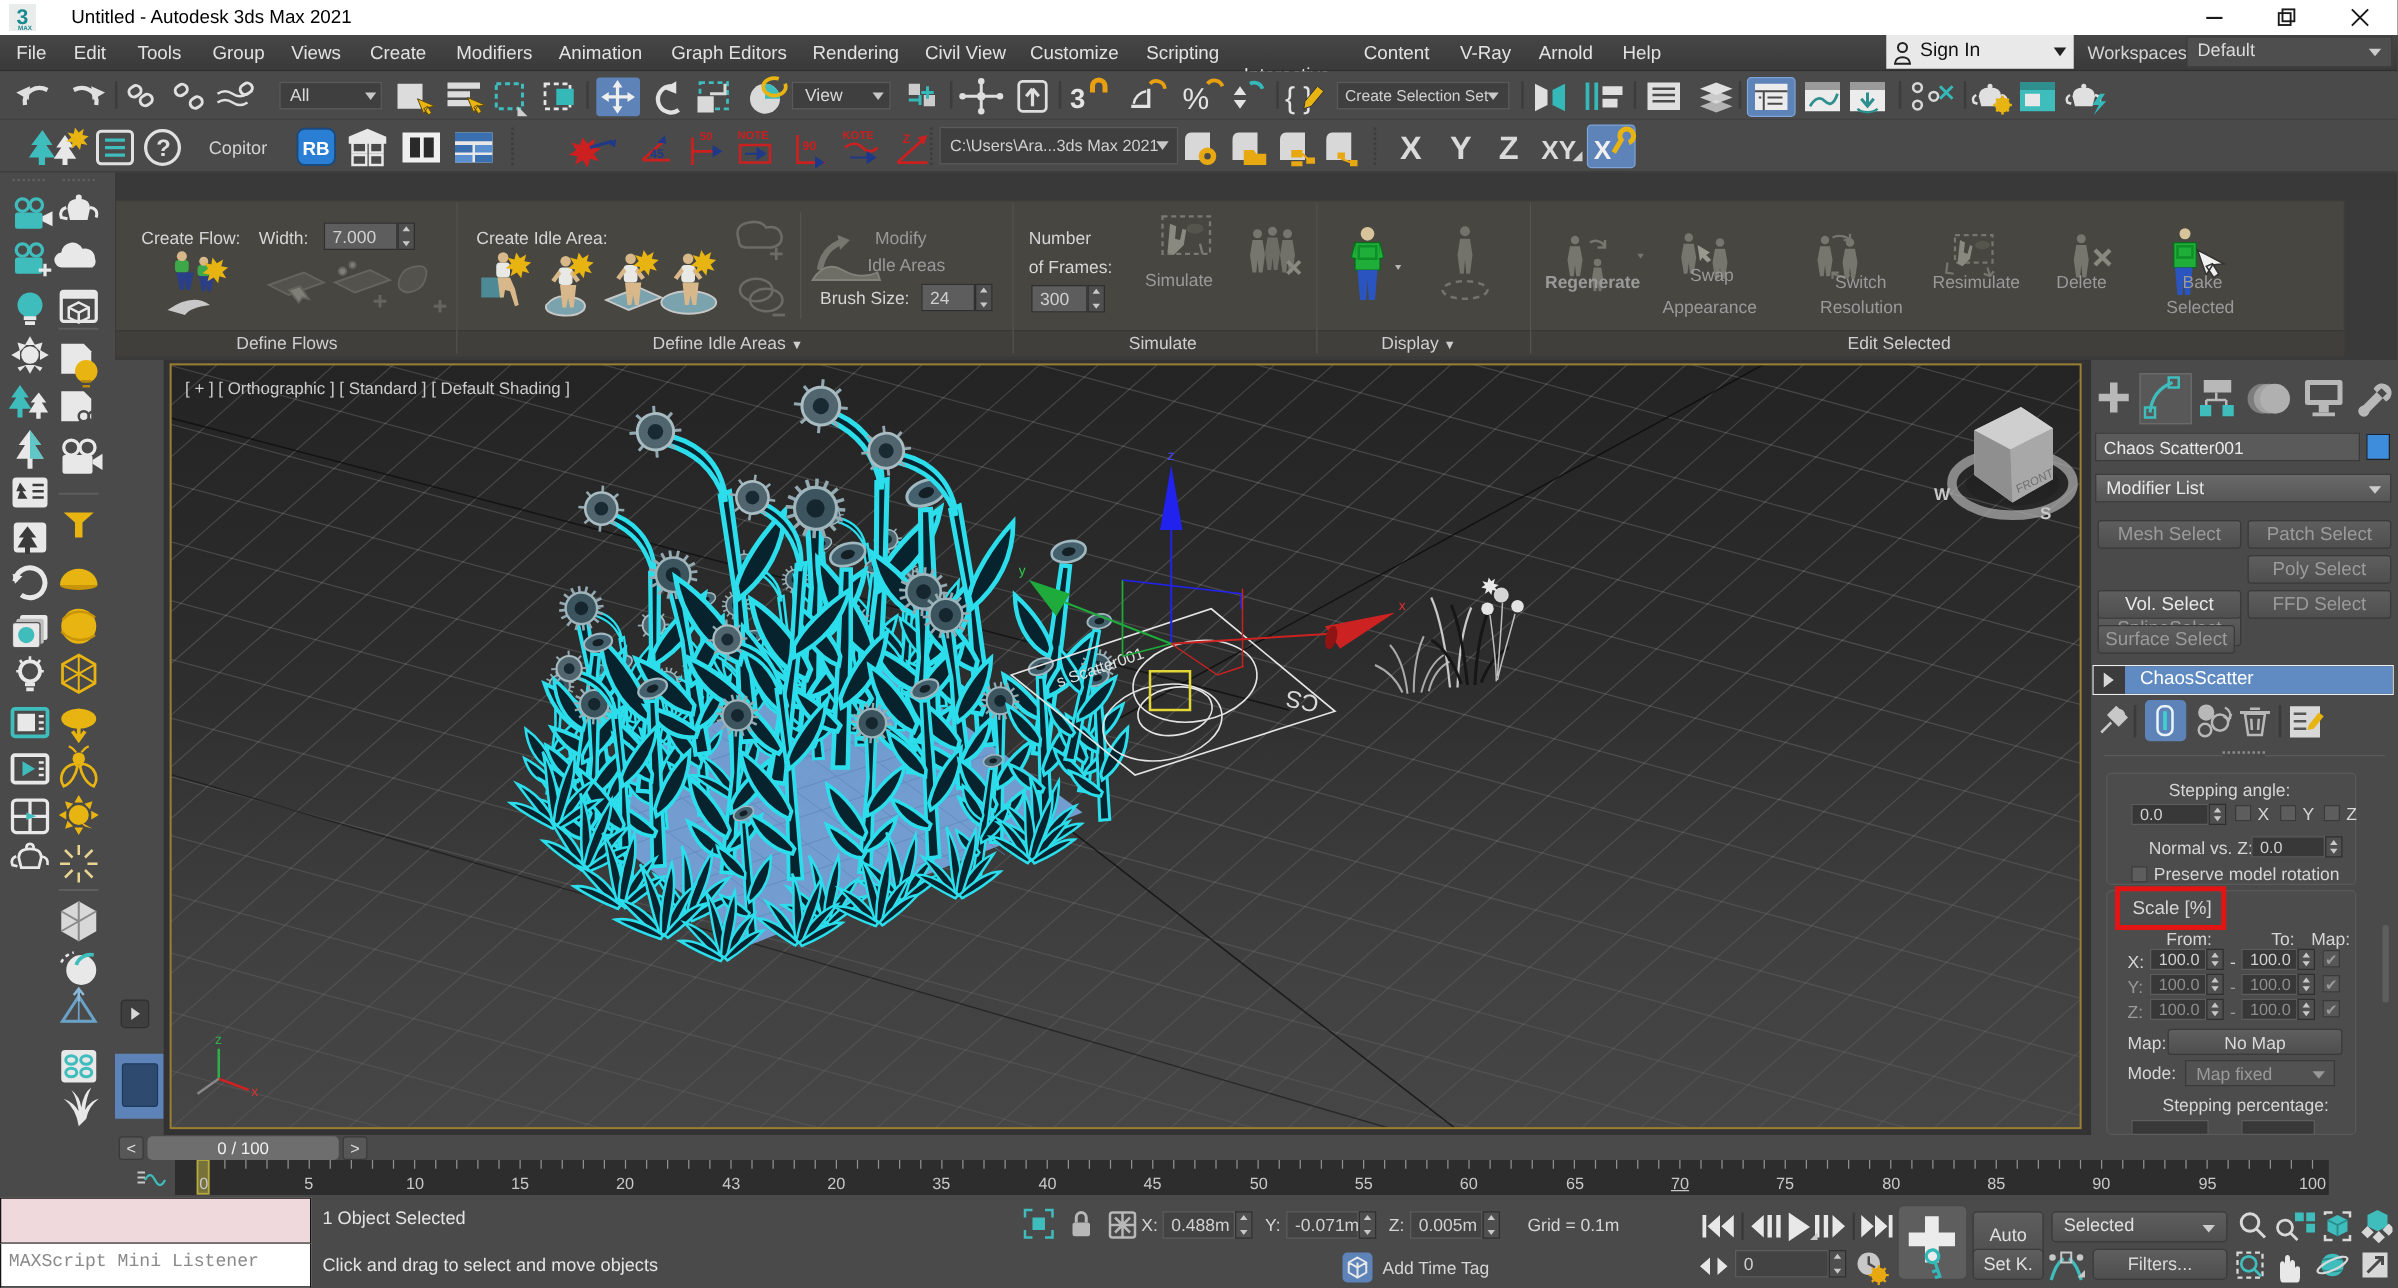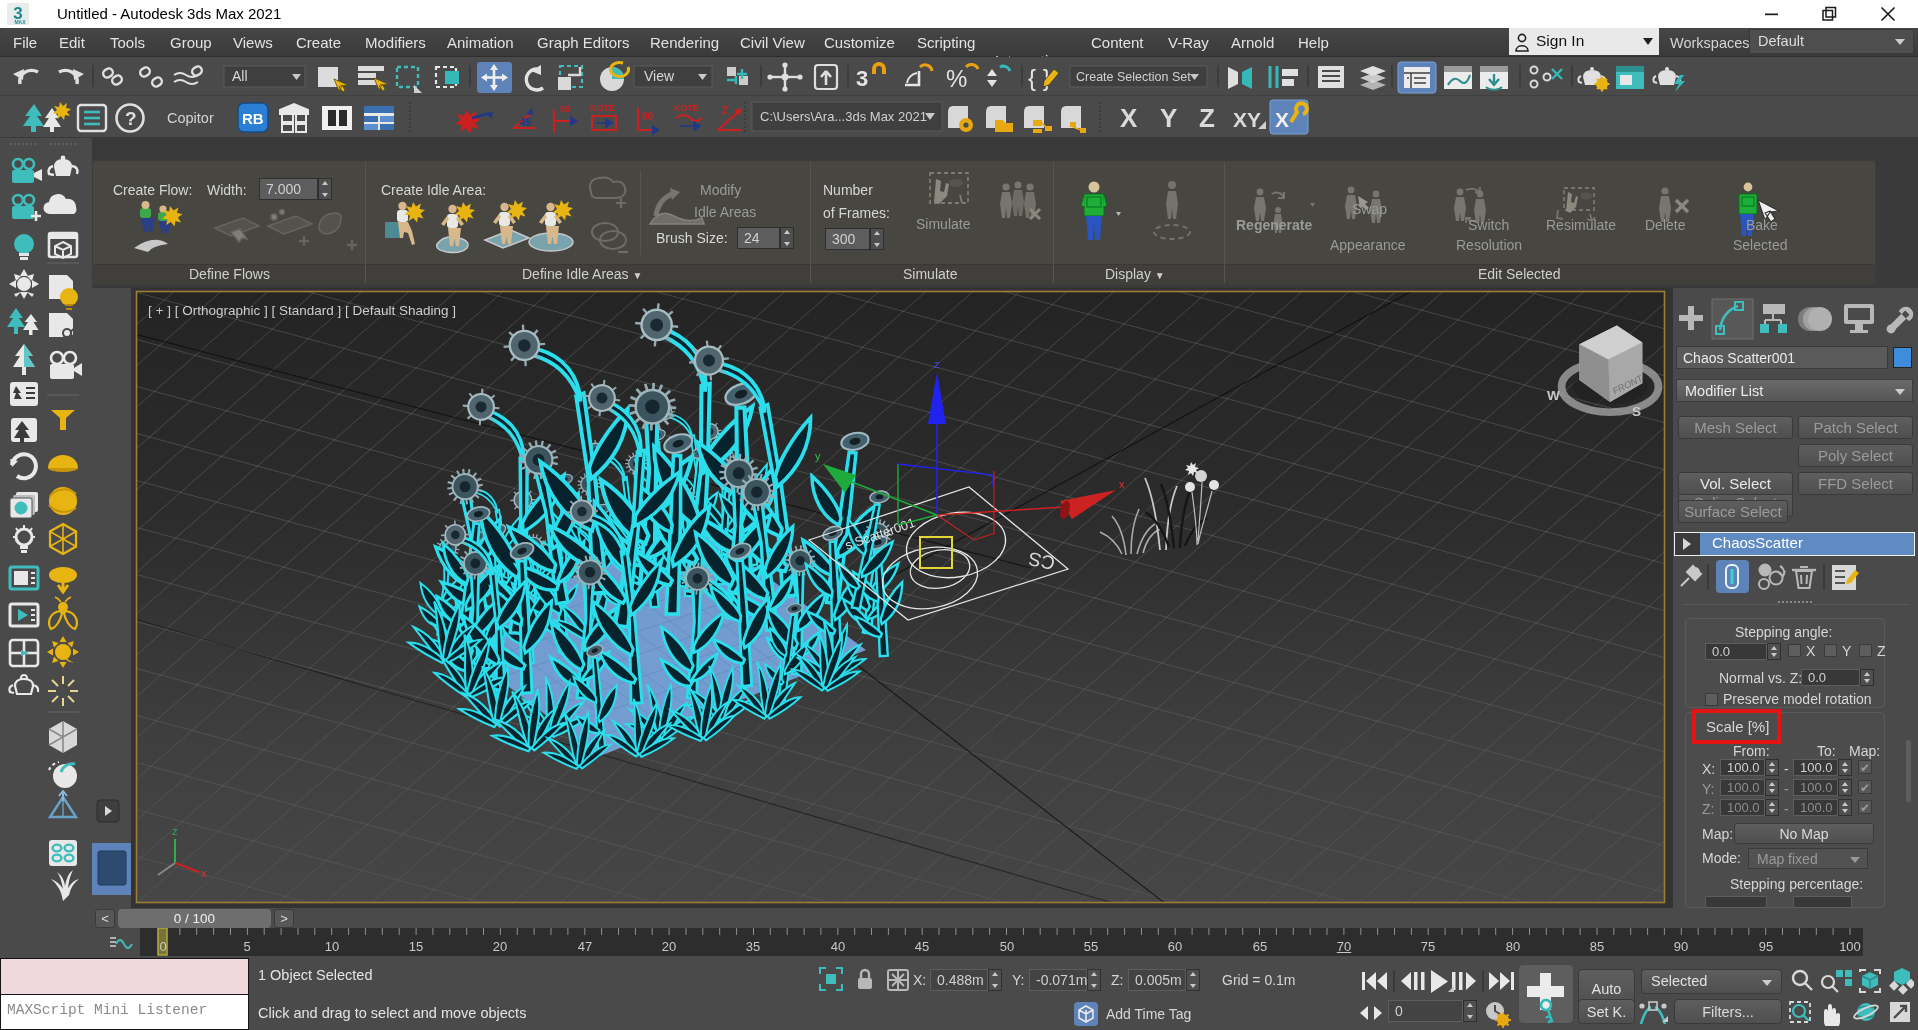--- a/index.html
+++ b/index.html
@@ -564,21 +564,21 @@
 
       <g transform="translate(510,12)">
         <circle cx="12" cy="5" r="4.4" fill="#d8c49a"></circle>
         <path d="M3 12 l18 0 l0 20 l-18 0 z" fill="#1fae3a" stroke="#0a6a1a"></path>
         <path d="M6 15 l12 0 l0 9 l-12 0 z" fill="none" stroke="#0f8f28" stroke-width="2"></path>
         <path d="M4 32 l2 22 l4 0 l1 -14 l1 14 l4 0 l2 -22 z" fill="#2a55c0"></path>
         <path d="M22 18 l7 20 l5 -8 l9 -1 z M29 31 l6 9 l4 -3 l-5 -8 z" fill="#f0f0f0" stroke="#333" stroke-width="1.2"></path>
       </g>
     </svg>
     <div class="abs gtx txt" style="left:1236px;top:57px;font-weight:bold;">Regenerate</div>
-    <div class="abs gtx txt" style="left:1352px;top:41px;">Swap</div>
+    <div class="abs gtx txt" style="left:1352px;top:52px;">Swap</div>
     <div class="abs gtx txt" style="left:1330px;top:77px;">Appearance</div>
     <div class="abs gtx txt" style="left:1468px;top:57px;">Switch</div>
     <div class="abs gtx txt" style="left:1456px;top:77px;">Resolution</div>
     <div class="abs gtx txt" style="left:1546px;top:57px;">Resimulate</div>
     <div class="abs gtx txt" style="left:1645px;top:57px;">Delete</div>
     <div class="abs gtx txt" style="left:1746px;top:57px;">Bake</div>
     <div class="abs gtx txt" style="left:1733px;top:77px;">Selected</div>
   </div>
 
   <div id="lefttb" class="abs" style="left:0;top:138px;width:131px;height:830px;">
@@ -1390,21 +1390,21 @@
           <line x1="1710.0" y1="0" x2="1710.0" y2="7"></line>
       </g>
       <rect x="18" y="0" width="9" height="27" fill="#77713a" stroke="#b3a93e" stroke-width="1.5"></rect>
     </svg>
     <div id="rulerlabels" class="abs" style="left:140px;top:20px;width:1778px;height:28px;">
         <div class="abs" style="left:8px;top:11px;width:30px;text-align:center;font-size:13px;color:#c8c8c8;">0</div>
         <div class="abs" style="left:92px;top:11px;width:30px;text-align:center;font-size:13px;color:#c8c8c8;">5</div>
         <div class="abs" style="left:177px;top:11px;width:30px;text-align:center;font-size:13px;color:#c8c8c8;">10</div>
         <div class="abs" style="left:261px;top:11px;width:30px;text-align:center;font-size:13px;color:#c8c8c8;">15</div>
         <div class="abs" style="left:345px;top:11px;width:30px;text-align:center;font-size:13px;color:#c8c8c8;">20</div>
-        <div class="abs" style="left:430px;top:11px;width:30px;text-align:center;font-size:13px;color:#c8c8c8;">47</div>
+        <div class="abs" style="left:430px;top:11px;width:30px;text-align:center;font-size:13px;color:#c8c8c8;">43</div>
         <div class="abs" style="left:514px;top:11px;width:30px;text-align:center;font-size:13px;color:#c8c8c8;">20</div>
         <div class="abs" style="left:598px;top:11px;width:30px;text-align:center;font-size:13px;color:#c8c8c8;">35</div>
         <div class="abs" style="left:683px;top:11px;width:30px;text-align:center;font-size:13px;color:#c8c8c8;">40</div>
         <div class="abs" style="left:767px;top:11px;width:30px;text-align:center;font-size:13px;color:#c8c8c8;">45</div>
         <div class="abs" style="left:852px;top:11px;width:30px;text-align:center;font-size:13px;color:#c8c8c8;">50</div>
         <div class="abs" style="left:936px;top:11px;width:30px;text-align:center;font-size:13px;color:#c8c8c8;">55</div>
         <div class="abs" style="left:1020px;top:11px;width:30px;text-align:center;font-size:13px;color:#c8c8c8;">60</div>
         <div class="abs" style="left:1105px;top:11px;width:30px;text-align:center;font-size:13px;color:#c8c8c8;">65</div>
         <div class="abs" style="left:1189px;top:11px;width:30px;text-align:center;font-size:13px;color:#c8c8c8;text-decoration:underline;">70</div>
         <div class="abs" style="left:1273px;top:11px;width:30px;text-align:center;font-size:13px;color:#c8c8c8;">75</div>

